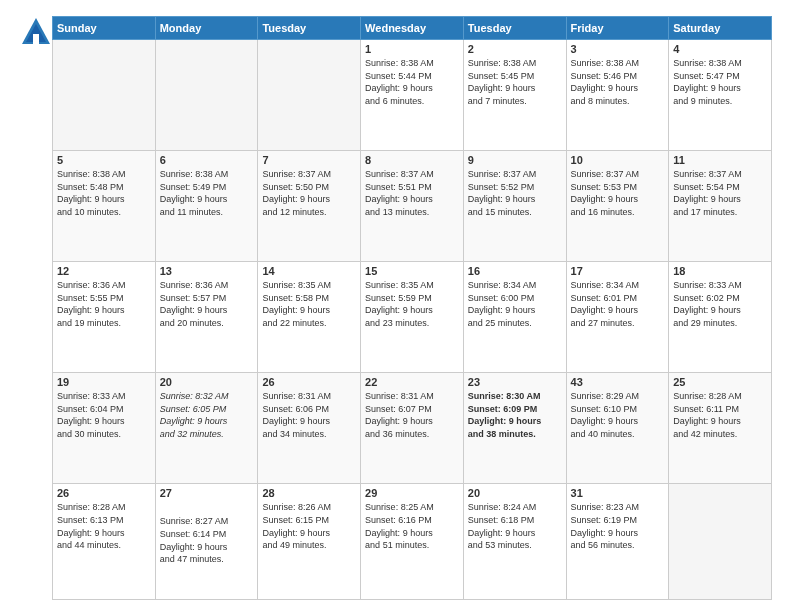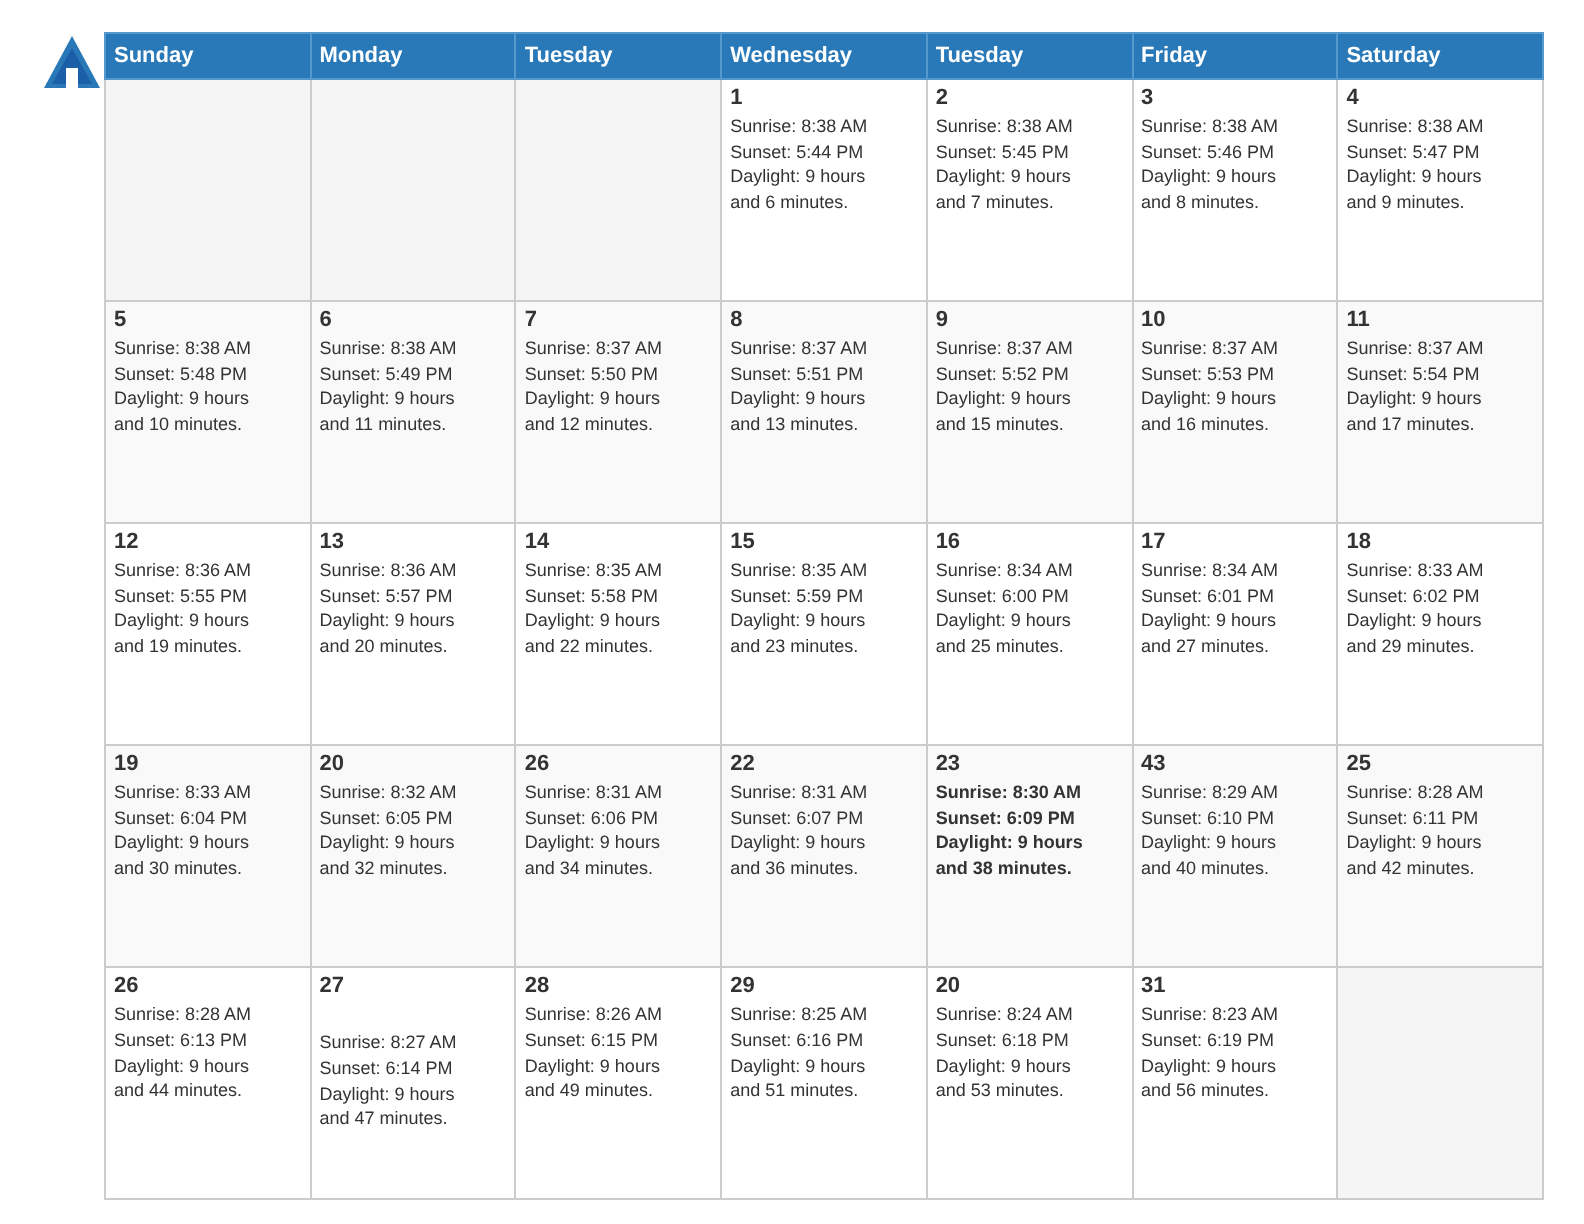--- a/index.html
+++ b/index.html
@@ -277,21 +277,21 @@
         <tr>
           <td>
             <span class="day-num">19</span>
             <div class="day-info" style="white-space: pre-line;">Sunrise: 8:33 AM
 Sunset: 6:04 PM
 Daylight: 9 hours
 and 30 minutes.</div>
           </td>
           <td>
             <span class="day-num">20</span>
-            <div class="day-info" style="white-space: pre-line;">Sunrise: 8:32 AM
+            <div class="day-info" style="white-space: pre-line; font-style: italic;">Sunrise: 8:32 AM
 Sunset: 6:05 PM
 Daylight: 9 hours
 and 32 minutes.</div>
           </td>
           <td>
             <span class="day-num">26</span>
             <div class="day-info" style="white-space: pre-line;">Sunrise: 8:31 AM
 Sunset: 6:06 PM
 Daylight: 9 hours
 and 34 minutes.</div>

